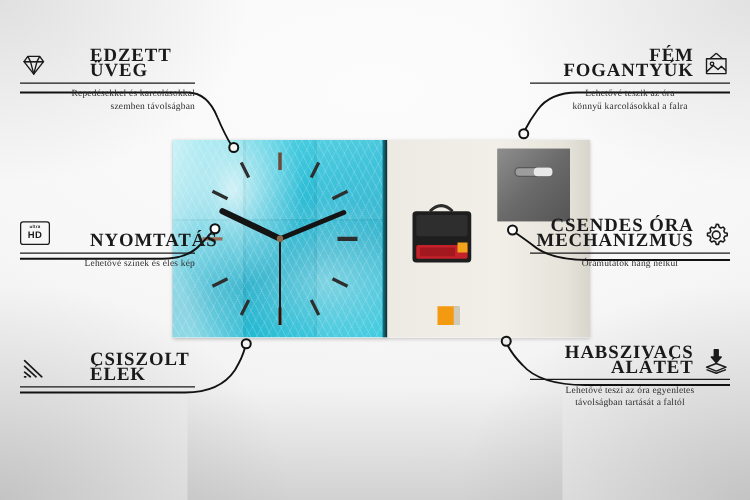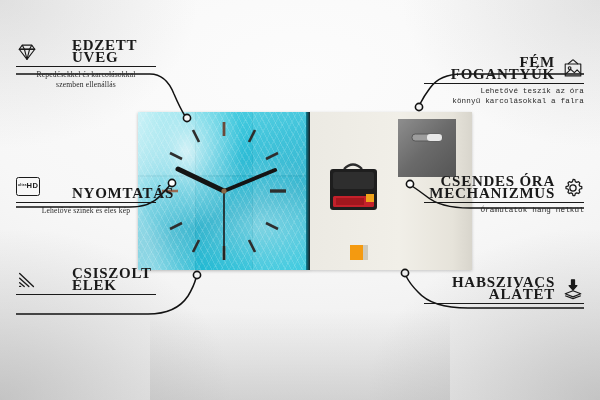--- a/index.html
+++ b/index.html
@@ -64,29 +64,29 @@
     font-size:15px;font-weight:700;letter-spacing:.75px;color:#1a1a1a;
     line-height:11.5px;text-transform:uppercase;margin-left:27px;
   }
   .co-rule{height:1px;background:#1a1a1a;margin:3px 0 3px;}
   .co-sub{
     font-family:"Liberation Serif", serif;
     font-size:7.6px;color:#2b2b2b;line-height:9.6px;letter-spacing:.15px;
   }
   .left .co-head{justify-content:flex-start;}
   .left .co-title{text-align:left;}
-  .left .co-sub{text-align:center;}
+  .left .co-sub{text-align:right;}
   .right .co-head{justify-content:flex-end;}
   .right .co-title{text-align:right;}
-  .right .co-sub{text-align:right;font-family:Liberation Mono, monospace;}
+  .right .co-sub{text-align:center;}
   .ico{width:22px;height:22px;flex:0 0 22px;display:block;}
   .ico svg{display:block;width:22px;height:22px;}
   .hdbadge{
     width:22px;height:17px;border:1.1px solid #1a1a1a;border-radius:2.5px;
-    display:flex;flex-direction:row;align-items:center;justify-content:center;
+    display:flex;flex-direction:column;align-items:center;justify-content:center;
     font-family:"Liberation Sans", sans-serif;line-height:1;
   }
   .hdbadge .u{font-size:3.6px;font-weight:700;letter-spacing:.2px;color:#1a1a1a;}
   .hdbadge .h{font-size:7.6px;font-weight:700;letter-spacing:.3px;color:#1a1a1a;margin-top:.5px;}
   #wires{position:absolute;left:0;top:0;width:600px;height:400px;pointer-events:none;}
 </style>
 </head>
 <body>
 
 <div id="stage">
@@ -192,55 +192,55 @@
           <path d="M3.5 9 L12 20 L20.5 9 Z"></path>
               <path d="M3.5 9 L6.8 4.5 H17.2 L20.5 9 Z"></path>
           <path d="M6.8 4.5 L9.2 9 L12 20 L14.8 9 L17.2 4.5"></path>
               <path d="M3.5 9 H20.5"></path>
         </g>
           </svg>
       </span>
       <span class="co-title"><span>EDZETT</span><br><span>ÜVEG</span></span>
     </div>
     <div class="co-rule"></div>
-    <div class="co-sub"><span>Repedésekkel és karcolásokkal</span><br><span>szemben ellenállás</span></div>
+    <div class="co-sub"><span>Repedésekkel és karcolásokkal</span><br><span>szemben távolságban</span></div>
   </div>
 
   <div class="callout left" style="left:16px;top:176px;width:140px;">
     <div class="co-head">
       <span class="ico">
         <span class="hdbadge">
             <span class="u">ultra</span>
             <span class="h">HD</span>
           </span>
       </span>
       <span class="co-title"><br><span>NYOMTATÁS</span></span>
     </div>
     <div class="co-rule"></div>
     <div class="co-sub"><span>Lehetővé színek és éles kép</span></div>
   </div>
 
-  <div class="callout left" style="left:16px;top:268px;width:140px;">
+  <div class="callout left" style="left:16px;top:283px;width:140px;">
     <div class="co-head">
       <span class="ico">
         <svg viewBox="0 0 24 24">
             <g stroke="#1a1a1a" stroke-width="1.5" stroke-linecap="round">
           <line x1="4" y1="5" x2="19" y2="19"></line>
               <line x1="4" y1="10" x2="14" y2="19"></line>
           <line x1="4" y1="15" x2="9" y2="19"></line>
               <line x1="4" y1="19" x2="5" y2="19"></line>
         </g>
           </svg>
       </span>
       <span class="co-title"><span>CSISZOLT</span><br><span>ÉLEK</span></span>
     </div>
     <div class="co-rule"></div>
   </div>
 
-  <div class="callout right" style="right:16px;top:57px;width:160px;">
+  <div class="callout right" style="right:16px;top:40px;width:160px;">
     <div class="co-head">
       <span class="co-title"><span>FÉM</span><br><span>FOGANTYÚK</span></span>
       <span class="ico">
         <svg viewBox="0 0 24 24">
             <g fill="none" stroke="#1a1a1a" stroke-width="1.2" stroke-linejoin="round">
           <rect x="3.5" y="6.5" width="17" height="13"></rect>
           <path d="M12 1.8 L6.5 6.5 M12 1.8 L17.5 6.5"></path>
           <circle cx="8.3" cy="11" r="1.5"></circle>
           <path d="M3.5 18 L9.5 12.4 L13.5 16 L16.5 13 L20.5 17"></path>
         </g>
@@ -274,15 +274,16 @@
         <svg viewBox="0 0 24 24">
             <g fill="none" stroke="#1a1a1a" stroke-width="1.25" stroke-linejoin="round">
           <path d="M10.3 2 h3.4 v6.3 h2.6 L12 13.3 L7.7 8.3 h2.6 Z" fill="#1a1a1a"></path>
           <path d="M3.5 17.2 L12 14 L20.5 17.2 L12 20.6 Z"></path>
           <path d="M3.5 19.3 L12 22.5 L20.5 19.3"></path>
         </g>
           </svg>
       </span>
     </div>
     <div class="co-rule"></div>
+    <div class="co-sub"><span>Lehetővé teszi az óra egyenletes</span><br><span>távolságban tartását a faltól</span></div>
   </div>
 
 </div>
 
 </body></html>

